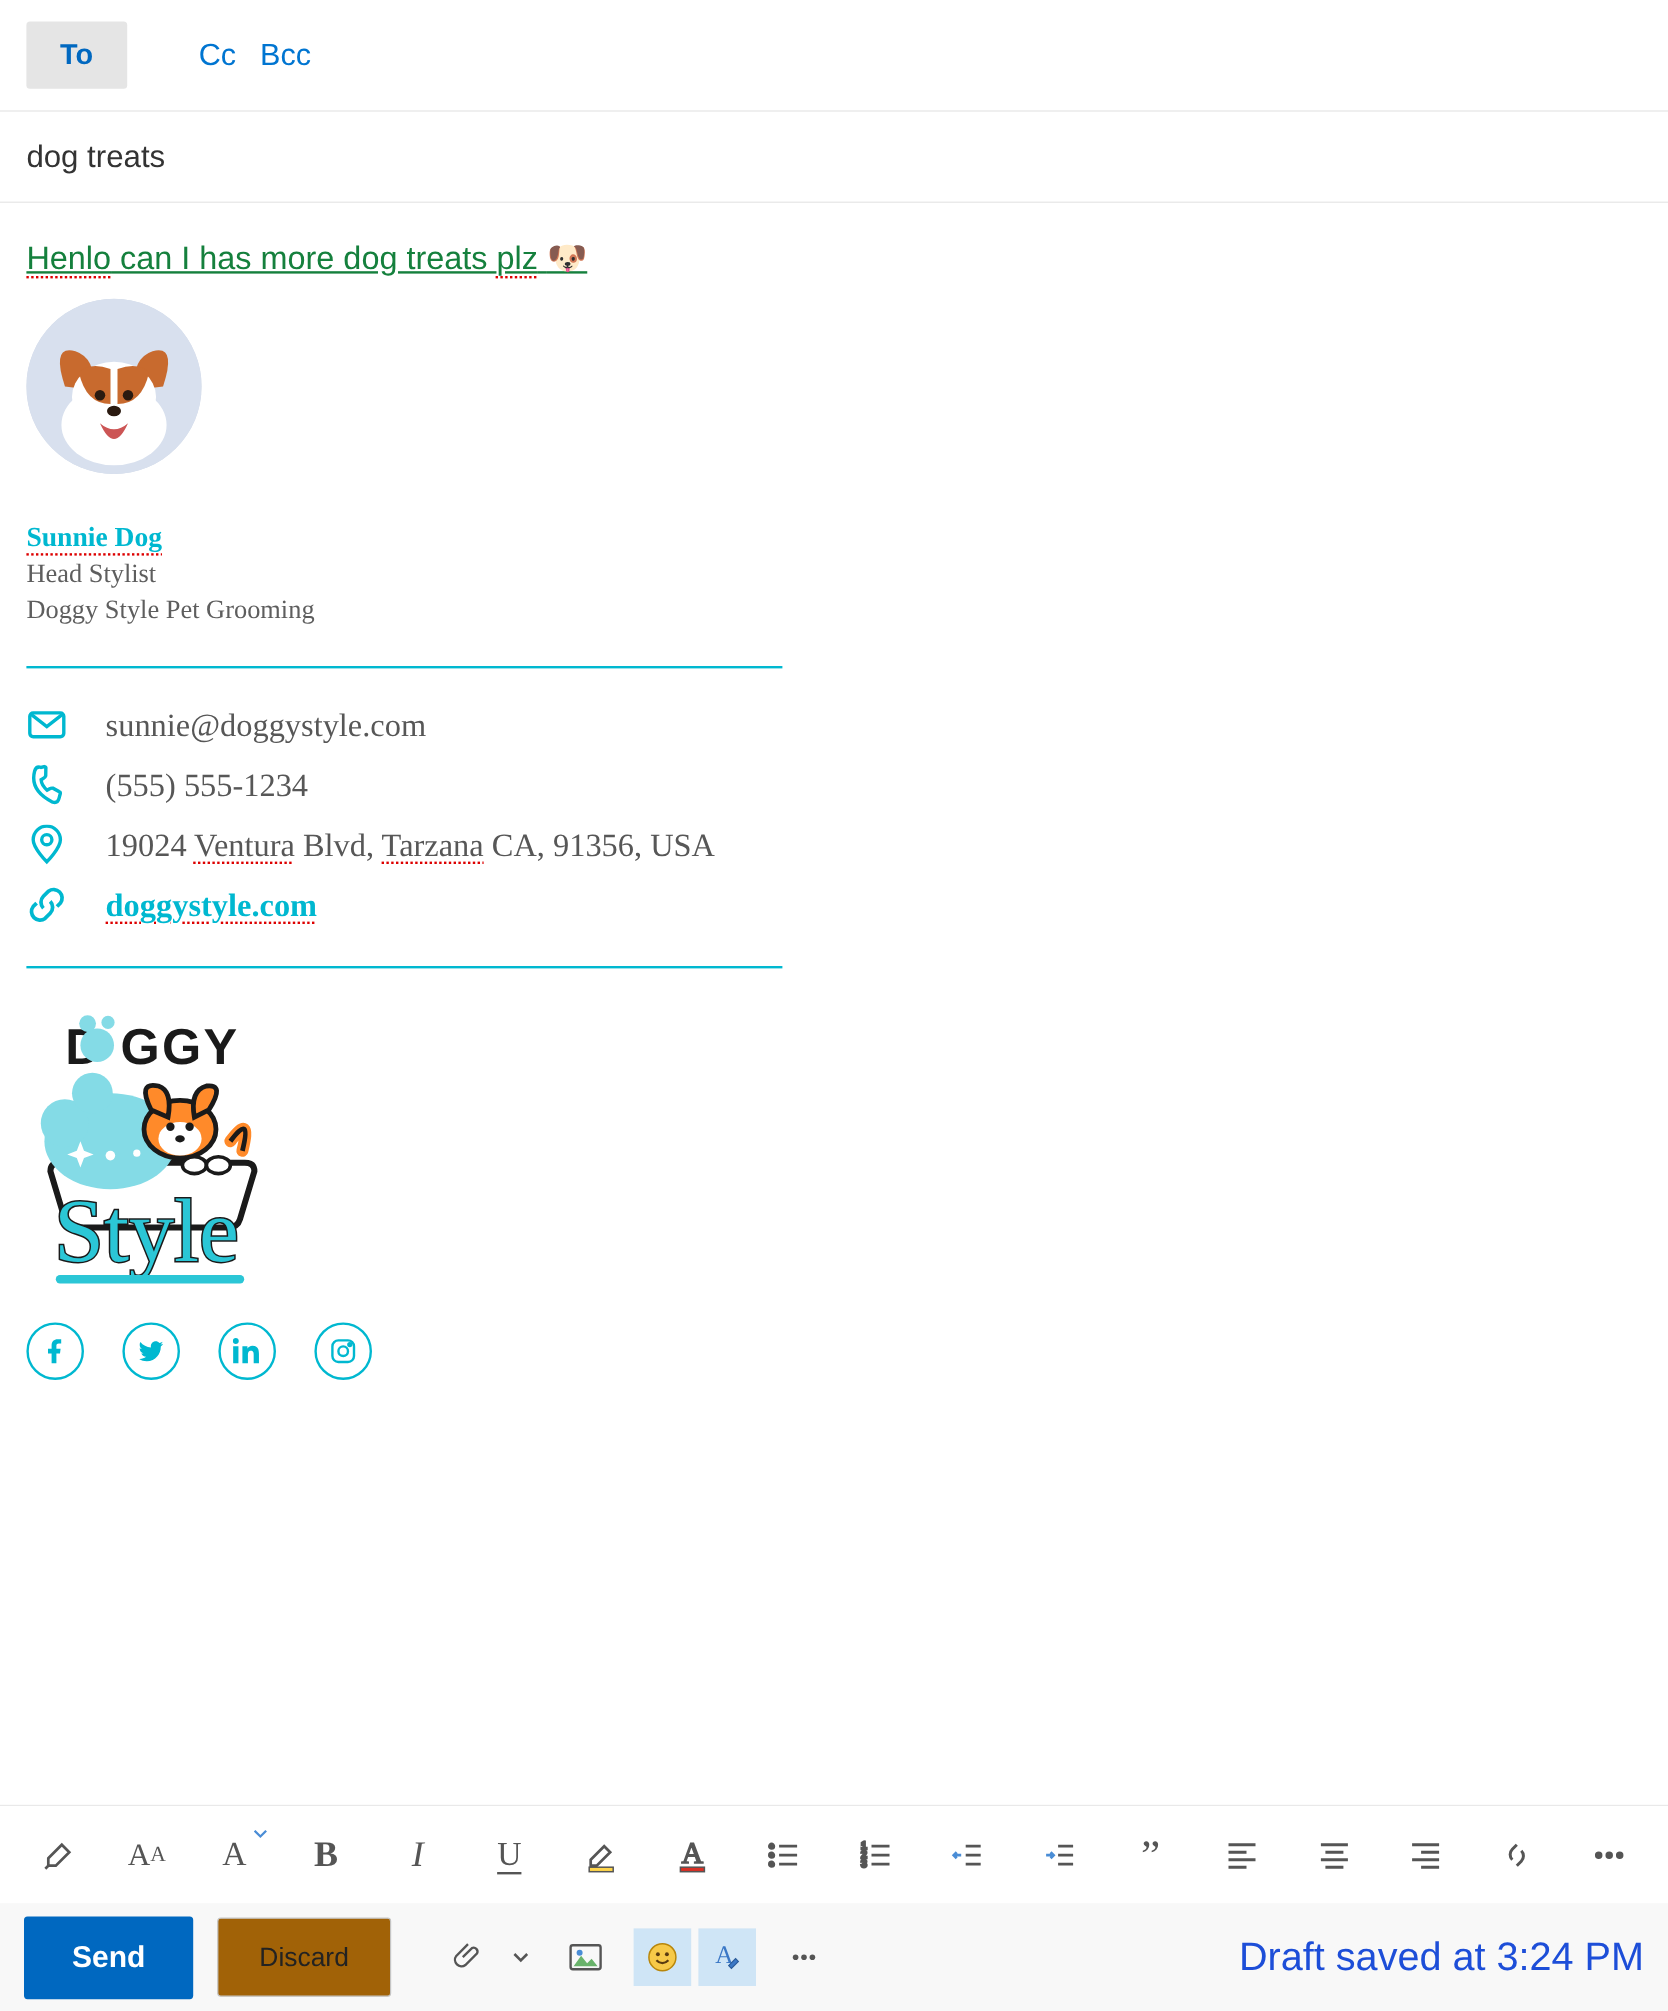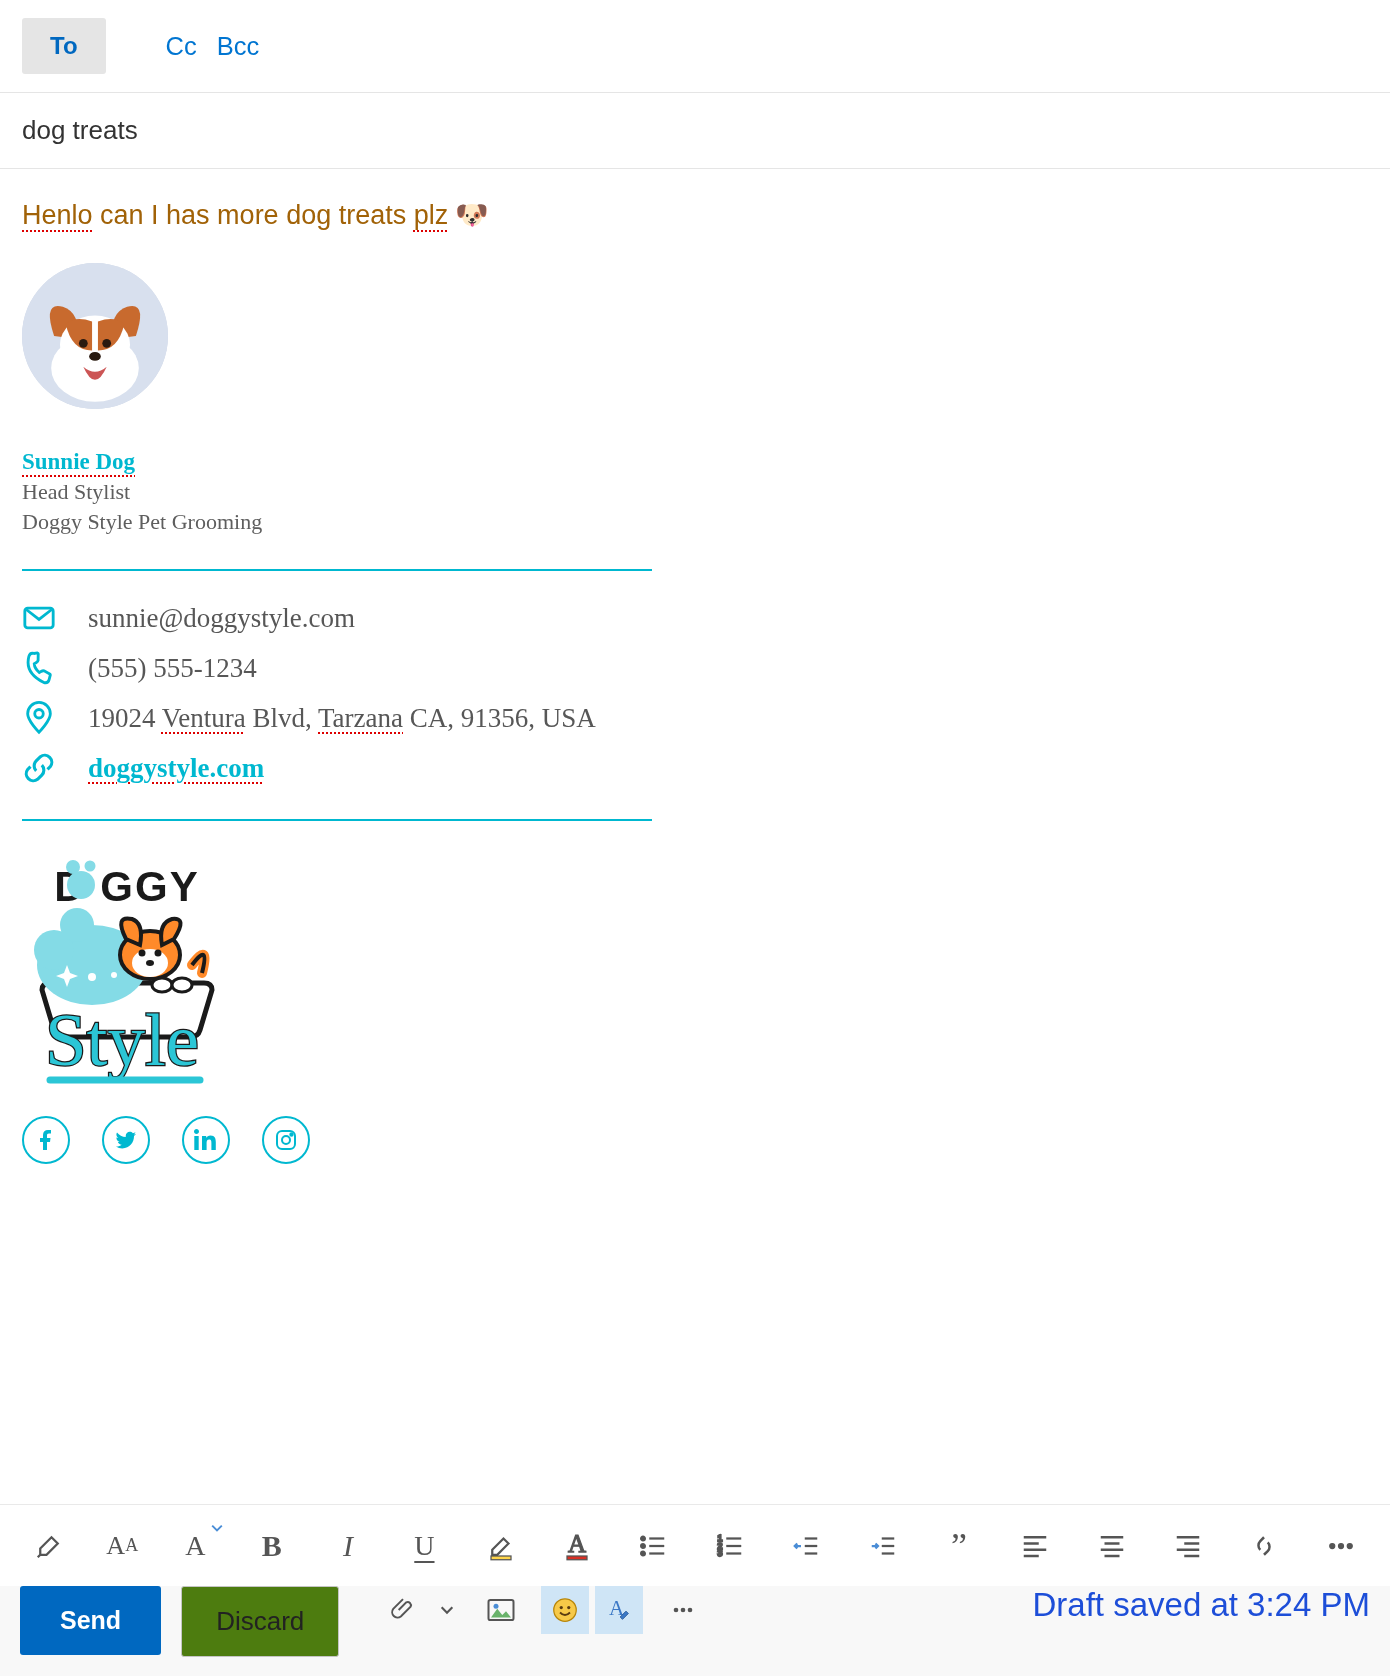--- a/index.html
+++ b/index.html
@@ -57,22 +57,23 @@
   }
 
   
   .body-area {
     flex: 1;
     padding: 30px 22px 14px;
     overflow: hidden;
   }
   .body-text {
     font-size: 27px;
-    color: #a16207;
-    margin-bottom: 32px;
+    color: #15803d;
+    margin-bottom: 18px;
+    text-decoration: underline;
   }
   .spell {
     text-decoration: underline;
     text-decoration-style: dotted;
     text-decoration-color: #d00;
     text-underline-offset: 6px;
     text-decoration-thickness: 2px;
   }
 
   
@@ -159,39 +160,39 @@
     justify-content: center;
     cursor: pointer;
     color: #555;
   }
   .fmt-btn svg { width: 30px; height: 30px; stroke: #555; }
 
   
   .bottom-bar {
     background: #f8f8f8;
     display: flex;
-    align-items: flex-start;
+    align-items: center;
     padding: 0 20px;
     height: 90px;
   }
   .send-btn {
     background: #0068c0;
     color: #fff;
     font-size: 25px;
     font-weight: 600;
     border: none;
     padding: 20px 40px;
     border-radius: 3px;
     cursor: pointer;
     margin-right: 20px;
   }
   .discard-btn {
-    background: #4d7c0f;
+    background: #a16207;
     border: 1px solid #c5c5c5;
-    font-size: 26px;
+    font-size: 22px;
     padding: 19px 34px;
     border-radius: 3px;
     cursor: pointer;
     color: #222;
     margin-right: 30px;
   }
   .bb-icon {
     width: 48px;
     height: 48px;
     display: flex;

